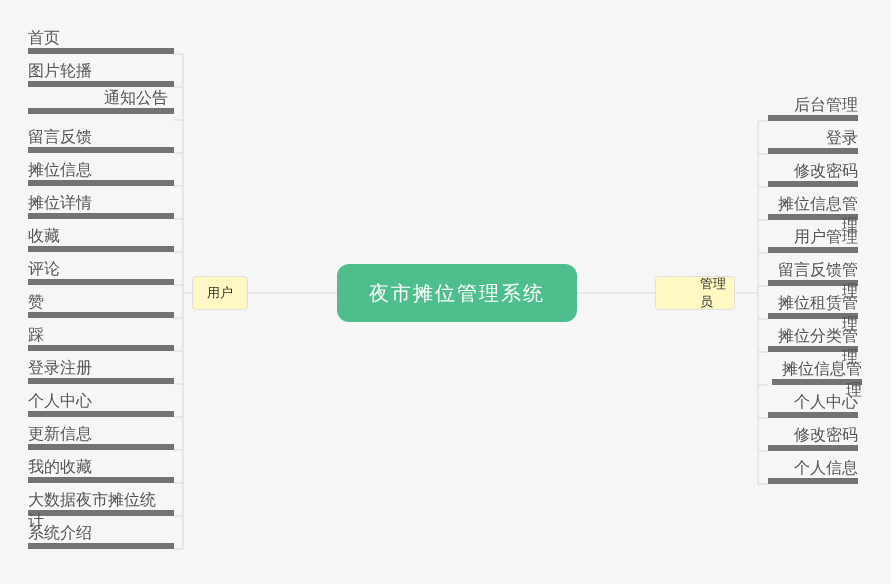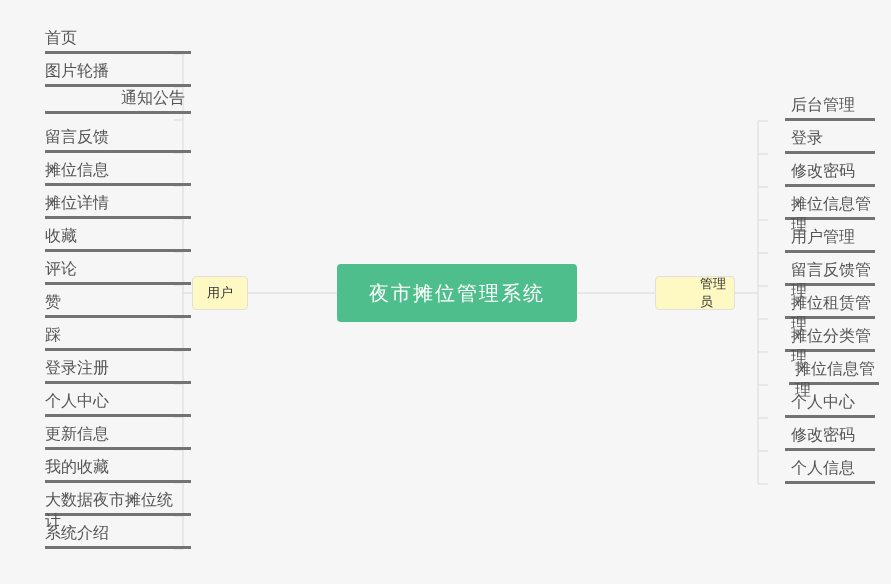--- a/index.html
+++ b/index.html
@@ -25,34 +25,33 @@
     align-items: center;
     justify-content: center;
     box-sizing: border-box;
   }
   .root {
     background: #4ebe8c;
     border: none;
     color: #fff;
     font-size: 20px;
     letter-spacing: 2px;
-    border-radius: 4px;
+    border-radius: 12px;
     font-weight: 400;
   }
   .leaf {
     background: transparent;
     border: none;
-    border-bottom: 3px solid #737373;
+    border-bottom: 6px solid #737373;
     border-radius: 0;
     color: #555;
     box-sizing: border-box;
-    margin-left: 17px;
   }
   .leaf.left { justify-content: flex-end; padding-right: 6px; }
-  .leaf.right { justify-content: flex-start; padding-left: 6px; }
+  .leaf.right { justify-content: flex-start; padding-left: 6px; text-align: right; }
 </style>
 </head>
 <body>
 
 <svg id="lines" width="891" height="584">
     <line x1="337" y1="293" x2="293" y2="293" class="conn"></line>
     <line x1="293" y1="293" x2="248" y2="293" class="conn"></line>
     <line x1="577" y1="293" x2="616" y2="293" class="conn"></line>
     <line x1="616" y1="293" x2="655" y2="293" class="conn"></line>
     <line x1="174" y1="54" x2="183" y2="54" class="conn"></line>

